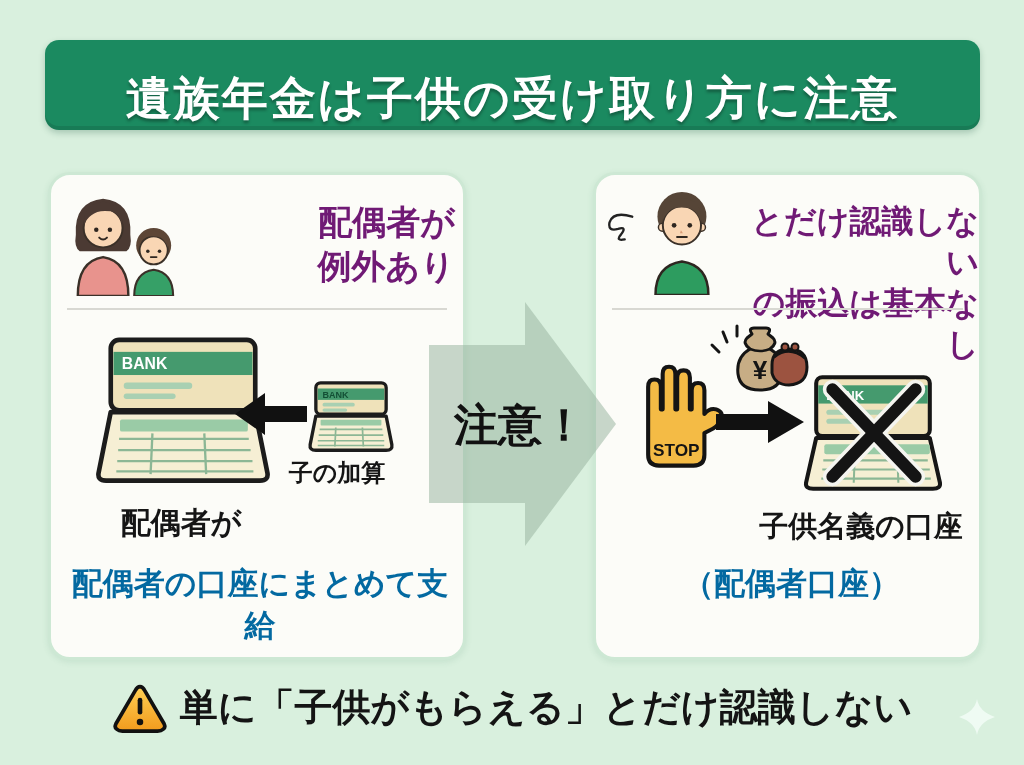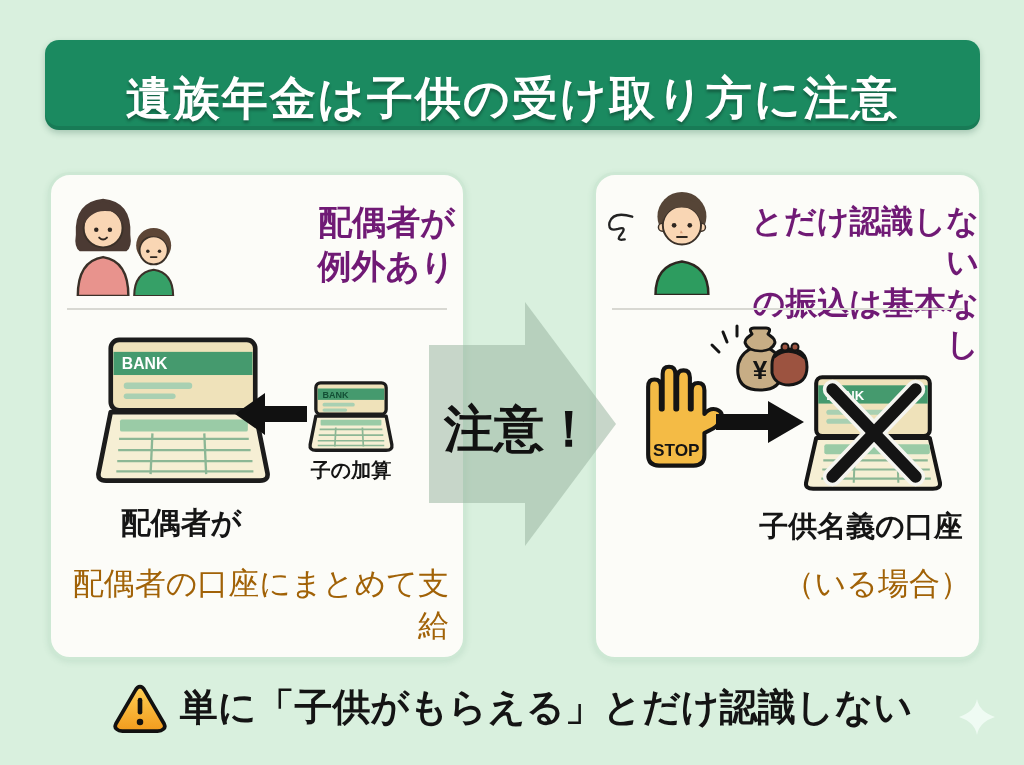--- a/index.html
+++ b/index.html
@@ -21,45 +21,45 @@
   #left-card{left:48px;width:418px;}
   #right-card{left:593px;width:389px;}
 
   .card-title{position:absolute;font-weight:bold;color:#701a75;text-align:right;line-height:1.28;}
   #left-card .card-title{left:140px;top:26px;right:8px;font-size:34px;}
   #right-card .card-title{left:126px;top:26px;right:0px;font-size:32px;}
 
   .divider{position:absolute;left:16px;right:16px;top:133px;height:2px;background:#d8d8d2;}
 
   .caption{position:absolute;font-weight:bold;color:#151515;text-align:center;}
-  .desc{position:absolute;font-weight:normal;color:#a16207;font-size:31px;line-height:1.34;text-align:right;}
+  .desc{position:absolute;font-weight:bold;color:#0369a1;font-size:31px;line-height:1.34;text-align:center;}
 
   
   .mother-illo{position:absolute;left:12px;top:14px;}
   .big-passbook{position:absolute;left:44px;top:158px;}
   .arrow-left{position:absolute;left:182px;top:216px;}
   .small-passbook{position:absolute;left:256px;top:204px;}
-  .cap-child-add{left:238px;top:282px;width:124px;font-size:20px;}
+  .cap-child-add{left:224px;top:282px;width:124px;font-size:24px;}
   .cap-spouse-acct{left:40px;top:328px;width:180px;font-size:30px;}
   #left-card .desc{left:20px;top:388px;right:14px;}
 
   
   .squiggle{position:absolute;left:6px;top:36px;}
   .boy-illo{position:absolute;left:34px;top:12px;}
   .stop-hand{position:absolute;left:34px;top:178px;}
   .money{position:absolute;left:110px;top:148px;}
   .arrow-right{position:absolute;left:120px;top:224px;}
   .x-passbook{position:absolute;left:206px;top:198px;}
   .cap-child-acct{left:150px;top:332px;width:230px;font-size:29px;font-family:Liberation Mono, monospace;}
   #right-card .desc{left:16px;top:388px;right:8px;}
 
   
   .caution-arrow{position:absolute;left:425px;top:300px;z-index:5;}
-  .caution-label{position:absolute;left:444px;top:396px;width:160px;z-index:6;
-    font-size:50px;font-weight:bold;color:#111;text-align:left;}
+  .caution-label{position:absolute;left:426px;top:396px;width:160px;z-index:6;
+    font-size:44px;font-weight:bold;color:#111;text-align:right;}
 
   
   .footer{position:absolute;left:0;top:682px;width:1024px;display:flex;
     align-items:center;justify-content:center;gap:12px;}
   .footer-note{font-size:38px;font-weight:bold;color:#141414;}
 
   .sparkle{position:absolute;left:958px;top:698px;}
 </style>
 </head>
 <body>
@@ -214,21 +214,21 @@
       <g stroke-linecap="round">
         <path d="M30,16 L112,102" stroke="#f5f5f0" stroke-width="19"></path>
         <path d="M112,16 L30,102" stroke="#f5f5f0" stroke-width="19"></path>
         <path d="M30,16 L112,102" stroke="#141414" stroke-width="12"></path>
         <path d="M112,16 L30,102" stroke="#141414" stroke-width="12"></path>
       </g>
     </svg>
 
     <div class="caption cap-child-acct">子供名義の口座</div>
     <div class="desc">
-      <div>（いる場合）</div>
+      <div>（配偶者口座）</div>
     </div>
   </div>
 
   <div class="footer">
     <svg width="56" height="50" viewBox="0 0 60 54">
       <defs>
         <linearGradient id="warnGrad" x1="0" y1="0" x2="0" y2="1">
           <stop offset="0" stop-color="#ffd054"></stop>
             <stop offset="1" stop-color="#f29b1d"></stop>
         </linearGradient>

